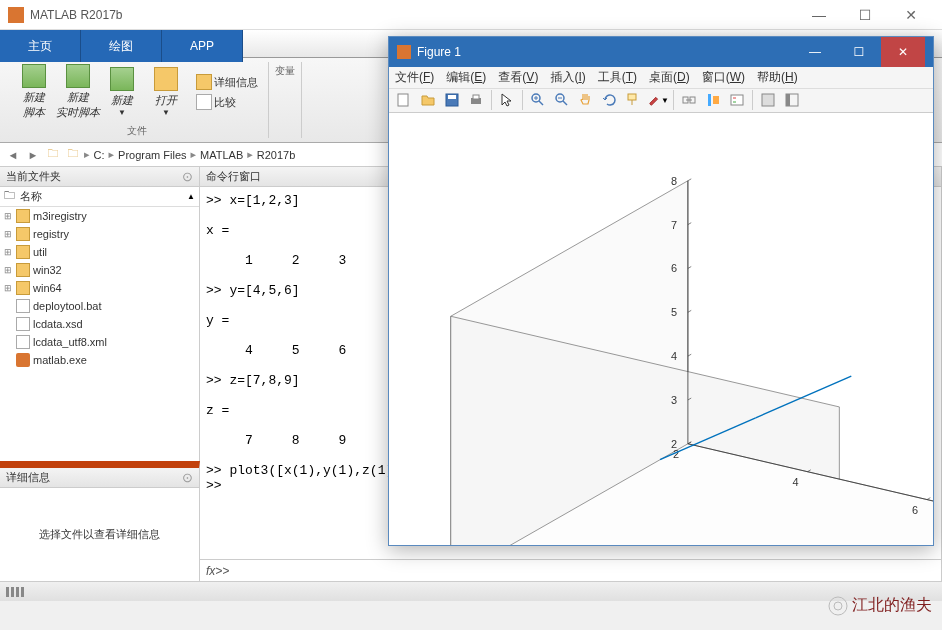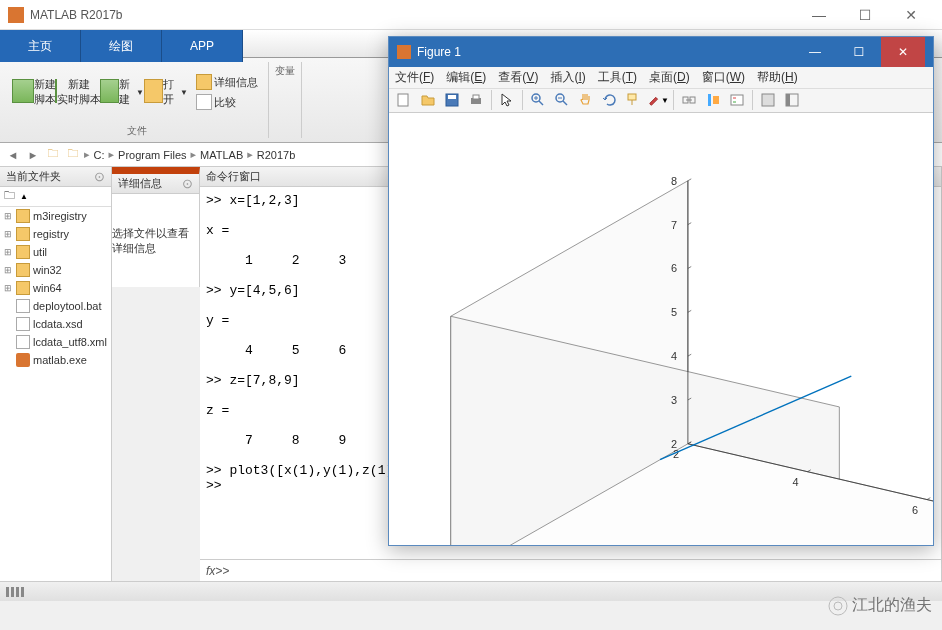--- a/index.html
+++ b/index.html
@@ -7,21 +7,21 @@
 .titlebar { height:30px; background:#fff; display:flex; align-items:center; padding:0 8px; border-bottom:1px solid #ddd; }
 .titlebar .logo { width:16px; height:16px; background:#d97531; margin-right:6px; }
 .titlebar .title { font-size:12px; color:#555; flex:1; }
 .titlebar .winbtn { width:46px; height:30px; display:flex; align-items:center; justify-content:center; font-size:14px; color:#666; }
 .tabstrip { height:28px; background:linear-gradient(#fff,#e8e8e8); display:flex; border-bottom:1px solid #999; }
 .tab { padding:16px 28px; font-size:12px; background:#2568b6; color:#fff; border-right:1px solid #1a4d8a; display:flex; align-items:center; }
 .tab.active { background:#2568b6; }
 .ribbon { height:85px; background:linear-gradient(#f7f7f7,#e8e8e8); display:flex; border-bottom:1px solid #aaa; padding:4px 6px; overflow:hidden; }
 .ribgroup { display:flex; flex-direction:column; align-items:center; padding:0 6px; border-right:1px solid #ccc; }
 .ribbtns { display:flex; flex:1; }
-.ribbtn { display:flex; flex-direction:row; align-items:center; justify-content:center; width:44px; font-size:11px; color:#333; }
+.ribbtn { display:flex; flex-direction:column; align-items:center; justify-content:center; width:44px; font-size:11px; color:#333;font-style:italic; }
 .ribbtn .ic { width:24px; height:24px; margin-bottom:2px; }
 .ribsmall { display:flex; align-items:center; font-size:11px; padding:1px 4px; color:#333; }
 .ribsmall .ic { width:16px; height:16px; margin-right:2px; }
 .riblabel { font-size:10px; color:#666; margin-top:2px; }
 .pathbar { height:24px; background:#fff; border-bottom:1px solid #ccc; display:flex; align-items:center; padding:0 4px; font-size:11px; }
 .pathbar .navbtn { width:18px; height:18px; display:flex; align-items:center; justify-content:center; color:#777; margin-right:2px; }
 .pathbar .crumb { padding:0 4px; color:#333; }
 .pathbar .sep { color:#888; }
 .main { display:flex; height:414px; }
 .panel { display:flex; flex-direction:column; border-right:1px solid #ccc; }
@@ -52,21 +52,21 @@
 .figtitle .wb { width:44px; height:30px; display:flex; align-items:center; justify-content:center; }
 .figtitle .wb.close { background:#c14545; }
 .figmenu { height:22px; background:#f5f5f5; display:flex; align-items:center; padding:8px 6px; font-size:12px; gap:12px; border-bottom:1px solid #ddd; }
 .figmenu .mi { color:#333; }
 .figmenu .mi u { text-decoration:underline; }
 .figtool { height:28px; background:#f5f5f5; display:flex; align-items:center; padding:0 4px; gap:2px; border-bottom:1px solid #ccc; }
 .figtool .tb { width:22px; height:22px; display:flex; align-items:center; justify-content:center; }
 .figtool .tb svg { width:16px; height:16px; }
 .figtool .sep { width:1px; height:20px; background:#ccc; margin:0 2px; }
 .figcanvas { flex:1; background:#fff; position:relative; }
-.watermark { position:absolute; right:10px; bottom:14px; color:#737373; font-size:16px; display:flex; align-items:center; gap:4px; }
+.watermark { position:absolute; right:10px; bottom:14px; color:#7f1d1d; font-size:16px; display:flex; align-items:center; gap:4px; }
 
 .ic-folder { background:#f5c869; border:1px solid #c89b3a; }
 .ic-file { background:#fff; border:1px solid #aaa; }
 .ic-ml { background:#d97531; border-radius:2px; }
 .ic-new { background:linear-gradient(#a5d08f,#7ab65a); border:1px solid #5a9140; }
 </style>
 </head>
 <body>
 
 <div class="titlebar">
@@ -133,29 +133,30 @@
   <span class="crumb">C:</span>
     <span class="sep">▸</span>
   <span class="crumb">Program Files</span>
     <span class="sep">▸</span>
   <span class="crumb">MATLAB</span>
     <span class="sep">▸</span>
   <span class="crumb">R2017b</span>
 </div>
 
 <div class="main">
-  <div style="display:flex;width:200px">
+  <div style="display:flex;flex-direction:column;width:200px">
     <div class="panel filepanel" style="flex:1">
       <div class="panelhdr">
           <span>当前文件夹</span>
           <span class="odot">⊙</span>
         </div>
       <div class="filelist">
         <div class="filehdr">
             <span class="up">🗀</span>
+            <span class="filecol">名称</span>
             <span style="font-size:8px">▲</span>
           </div>
         <div id="filerows">
             <div class="filerow">
               <span class="exp">⊞</span>
               <span class="ic ic-folder"></span>
               <span>m3iregistry</span>
             </div>
             <div class="filerow">
               <span class="exp">⊞</span>

